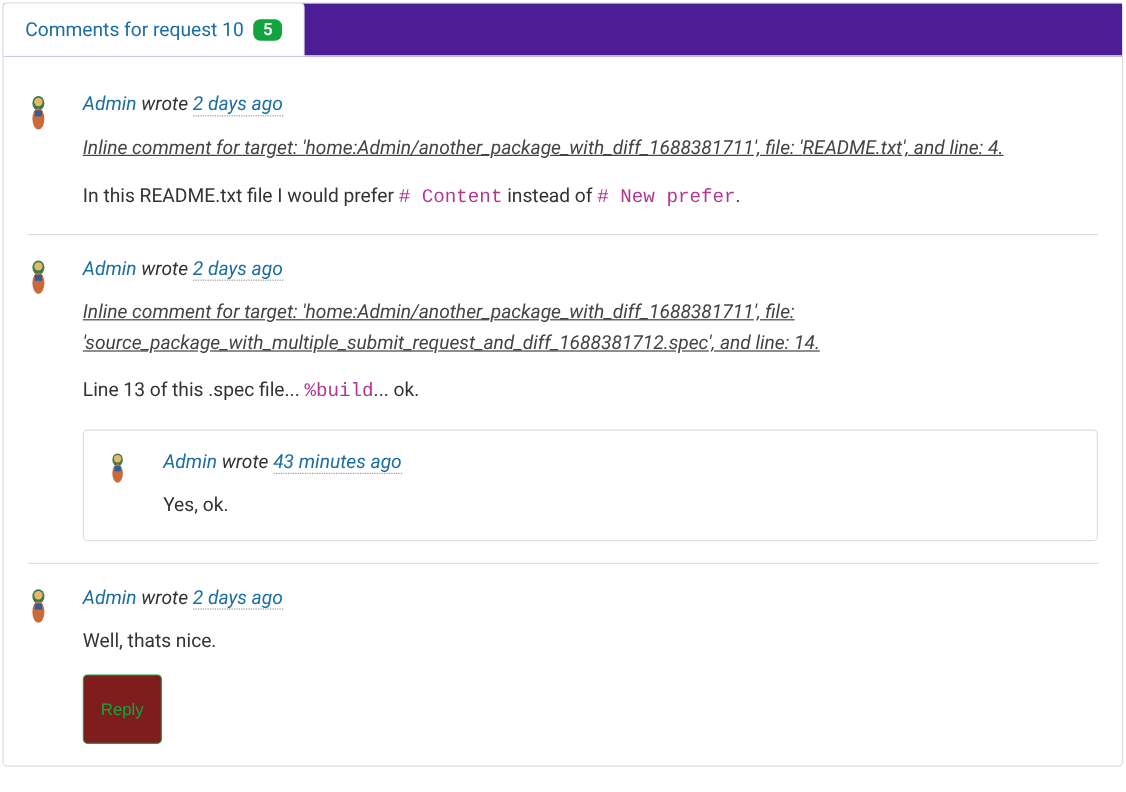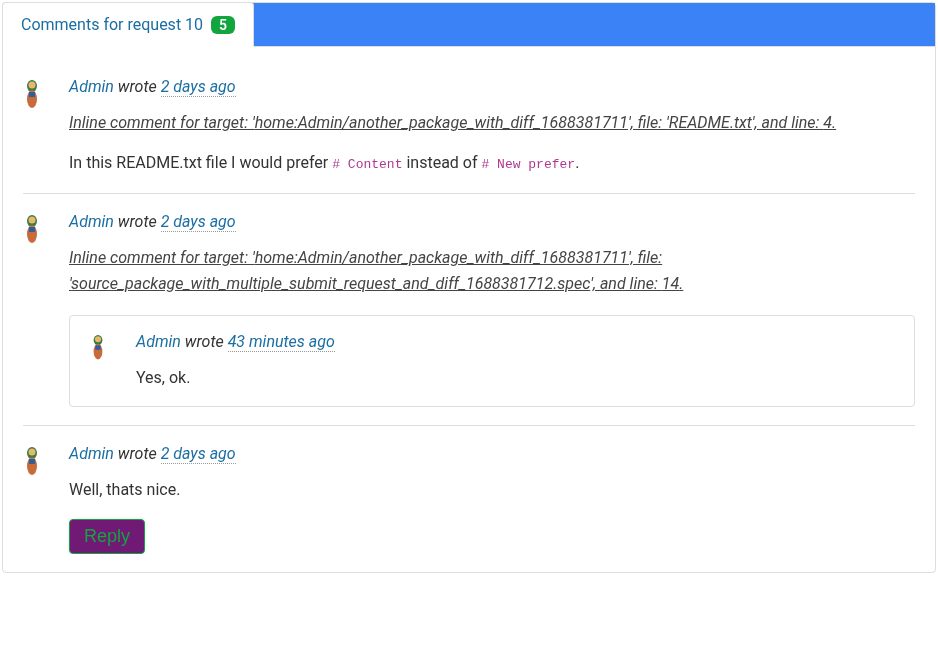--- a/index.html
+++ b/index.html
@@ -11,21 +11,21 @@
   width: 938px;
   height: 660px;
   overflow: hidden;
 }
 .panel {
   border: 1px solid #ddd;
   border-radius: 4px;
   margin: 2px;
 }
 .tab-bar {
-  background: #3b82f6;
+  background: #4c1d95;
   border-bottom: 1px solid #ddd;
   display: flex;
 }
 .tab {
   background: #fff;
   border: 1px solid #ddd;
   border-bottom: 1px solid #fff;
   border-top-left-radius: 4px;
   border-top-right-radius: 4px;
   margin: -1px 0 -1px -1px;
@@ -70,40 +70,40 @@
   font-style: italic;
   color: #444;
   margin-bottom: 14px;
   line-height: 1.6;
   text-decoration: underline;
 }
 .text { line-height: 1.6; color: #333; }
 code {
   font-family: "SFMono-Regular", Consolas, "Liberation Mono", Menlo, monospace;
   color: #b03890;
-  font-size: 13px;
+  font-size: 16px;
 }
 .nested {
   border: 1px solid #ddd;
   border-radius: 4px;
   margin-top: 18px;
   padding: 16px 20px;
   display: flex;
   gap: 22px;
   justify-content: center;
 }
 .nested .avatar svg { width: 16px; height: 28px; }
 .reply-btn {
   display: inline-block;
   border: 1px solid #12a53e;
   color: #12a53e;
-  background: #701a75;
+  background: #7f1d1d;
   border-radius: 4px;
-  padding: 6px 14px;
-  font-size: 18px;
+  padding: 20px 14px;
+  font-size: 14px;
   margin-top: 16px;
   cursor: pointer;
 }
 </style>
 </head>
 <body>
 
 <div class="panel">
   <div class="tab-bar">
     <div class="tab">
@@ -148,20 +148,23 @@
           </svg>
       </div>
       <div class="body">
         <div class="meta">
           <a class="link">Admin</a>
           <span class="wrote">wrote</span>
           <span class="ts">2 days ago</span>
         </div>
         <div class="context">
           <span>Inline comment for target: '</span><span>home:Admin/another_package_with_diff_1688381711</span><span>', file: '</span><span>source_package_with_multiple_submit_request_and_diff_1688381712.spec</span><span>', and line: </span><span>14</span><span>.</span>
+        </div>
+        <div class="text">
+          <span>Line 13 of this .spec file... </span><code>%build</code><span>... ok.</span>
         </div>
 
         <div class="nested">
           <div class="avatar">
             <svg viewBox="0 0 18 32">
                 <ellipse cx="9" cy="7" rx="5" ry="6" fill="#3a7a44"></ellipse>
                 <circle cx="9" cy="6" r="3.5" fill="#e8b868"></circle>
                 <ellipse cx="9" cy="20" rx="5" ry="9" fill="#c96a3a"></ellipse>
                 <rect x="6" y="13" width="6" height="5" fill="#2a5fa0"></rect>
               </svg>

